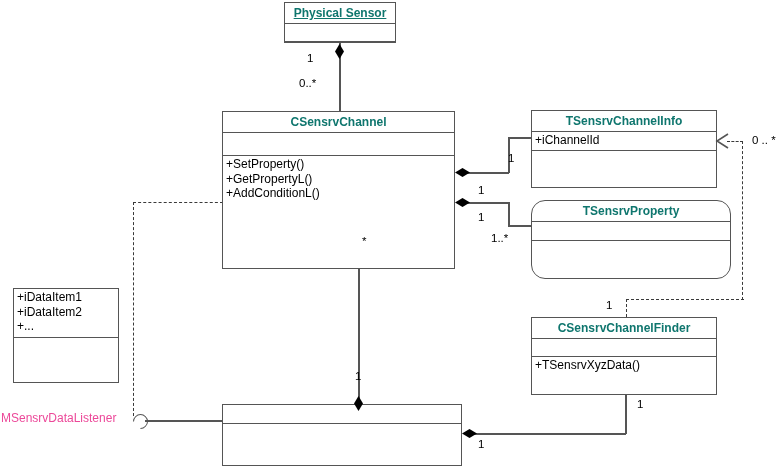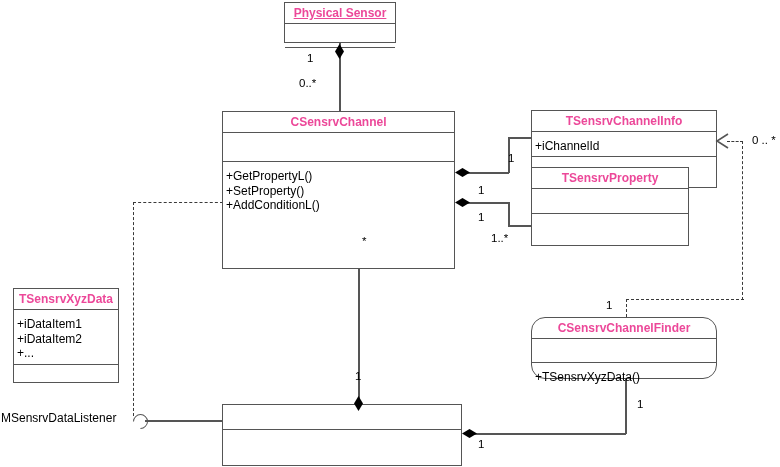--- a/index.html
+++ b/index.html
@@ -26,37 +26,36 @@
     background: #ffffff;
     display: flex;
     flex-direction: column;
     z-index: 5;
   }
   .uml-name {
     box-sizing: border-box;
     text-align: center;
     font-weight: bold;
     font-size: 12px;
-    color: #ec4899;
+    color: #0f766e;
     padding: 3px 4px 3px 4px;
     border-bottom: 1.5px solid #555555;
     letter-spacing: 0px;
     white-space: nowrap;
   }
   .uml-name.underline-name span {
     text-decoration: underline;
   }
   .uml-attrs, .uml-ops {
     box-sizing: border-box;
     font-size: 12px;
     color: #000000;
     padding: 1px 2px 16px 3px;
     line-height: 14.5px;
     white-space: nowrap;
-    margin-top: 6px;
   }
   .uml-attrs {
     border-bottom: 1.5px solid #555555;
   }
   .uml-compartment-line {
     font-size: 12px;
     line-height: 14.5px;
     color: #000000;
     white-space: nowrap;
   }
@@ -102,21 +101,21 @@
   .mult {
     position: absolute;
     font-size: 11.5px;
     color: #000000;
     white-space: nowrap;
     z-index: 7;
   }
   .iface-label {
     position: absolute;
     font-size: 12px;
-    color: #000000;
+    color: #ec4899;
     white-space: nowrap;
     z-index: 7;
   }
 
   
   .socket {
     position: absolute;
     width: 13px;
     height: 13px;
     border: 1.6px solid #555555;
@@ -148,43 +147,43 @@
   <div class="diamond" style="left:335px; top:44px;"></div>
   <div class="mult" style="left:307px; top:52px;">1</div>
   <div class="mult" style="left:299px; top:77px;">0..*</div>
 
   <div class="uml-class" style="left:222px; top:111px; width:233px; height:158px;">
     <div class="uml-name">
       <span>CSensrvChannel</span>
     </div>
     <div class="uml-attrs" style="height:23px;"></div>
     <div class="uml-ops flex-fill">
+      <div class="uml-compartment-line">+SetProperty()</div>
       <div class="uml-compartment-line">+GetPropertyL()</div>
-      <div class="uml-compartment-line">+SetProperty()</div>
       <div class="uml-compartment-line">+AddConditionL()</div>
     </div>
   </div>
 
   <div class="uml-class" style="left:531px; top:110px; width:186px; height:78px;">
     <div class="uml-name">
       <span>TSensrvChannelInfo</span>
     </div>
     <div class="uml-attrs" style="height:19px;">
       <div class="uml-compartment-line">+iChannelId</div>
     </div>
     <div class="uml-ops flex-fill"></div>
   </div>
 
   <div class="edge edge-h" style="left:463px; top:172px; width:46px;"></div>
   <div class="edge edge-v" style="left:508px; top:137px; height:36px;"></div>
   <div class="edge edge-h" style="left:508px; top:137px; width:24px;"></div>
   <div class="diamond horiz" style="left:455px; top:168px;"></div>
   <div class="mult" style="left:508px; top:152px;">1</div>
 
-  <div class="uml-class" style="left:531px; top:167px; width:158px; height:79px;">
+  <div class="uml-class" style="left:531px; top:200px; width:200px; height:79px;border-radius:14px;">
     <div class="uml-name">
       <span>TSensrvProperty</span>
     </div>
     <div class="uml-attrs" style="height:19px;"></div>
   </div>
 
   <div class="edge edge-h" style="left:463px; top:202px; width:46px;"></div>
   <div class="edge edge-v" style="left:508px; top:202px; height:25px;"></div>
   <div class="edge edge-h" style="left:508px; top:225px; width:24px;"></div>
   <div class="diamond horiz" style="left:455px; top:198px;"></div>
@@ -196,32 +195,29 @@
     <polyline points="14,2 3,9 14,16" fill="none" stroke="#555555" stroke-width="1.6"></polyline>
   </svg>
   <div class="edge-dash-h" style="left:727px; top:141px; width:16px;"></div>
   <div class="edge-dash-v" style="left:742px; top:141px; height:159px;"></div>
   <div class="edge-dash-h" style="left:626px; top:299px; width:118px;"></div>
   <div class="edge-dash-v" style="left:626px; top:299px; height:18px;"></div>
   <div class="mult" style="left:752px; top:134px;">0 .. *</div>
   <div class="mult" style="left:606px; top:299px;">1</div>
 
   <div class="uml-class" style="left:13px; top:288px; width:106px; height:95px;">
-    <div class="uml-name">
-      <span>TSensrvXyzData</span>
-    </div>
     <div class="uml-attrs" style="height:49px;">
       <div class="uml-compartment-line">+iDataItem1</div>
       <div class="uml-compartment-line">+iDataItem2</div>
       <div class="uml-compartment-line">+...</div>
     </div>
     <div class="uml-ops flex-fill"></div>
   </div>
 
-  <div class="uml-class" style="left:531px; top:317px; width:186px; height:62px;border-radius:14px;">
+  <div class="uml-class" style="left:531px; top:317px; width:186px; height:78px;">
     <div class="uml-name">
       <span>CSensrvChannelFinder</span>
     </div>
     <div class="uml-attrs" style="height:18px;"></div>
     <div class="uml-ops flex-fill">
       <div class="uml-compartment-line">+TSensrvXyzData()</div>
     </div>
   </div>
 
   <div class="uml-class" style="left:222px; top:404px; width:240px; height:62px;">

